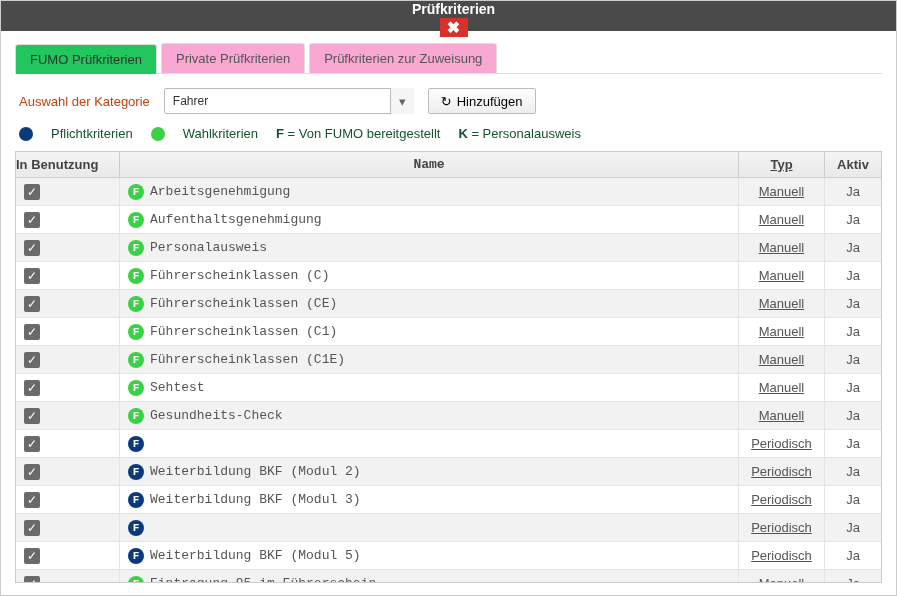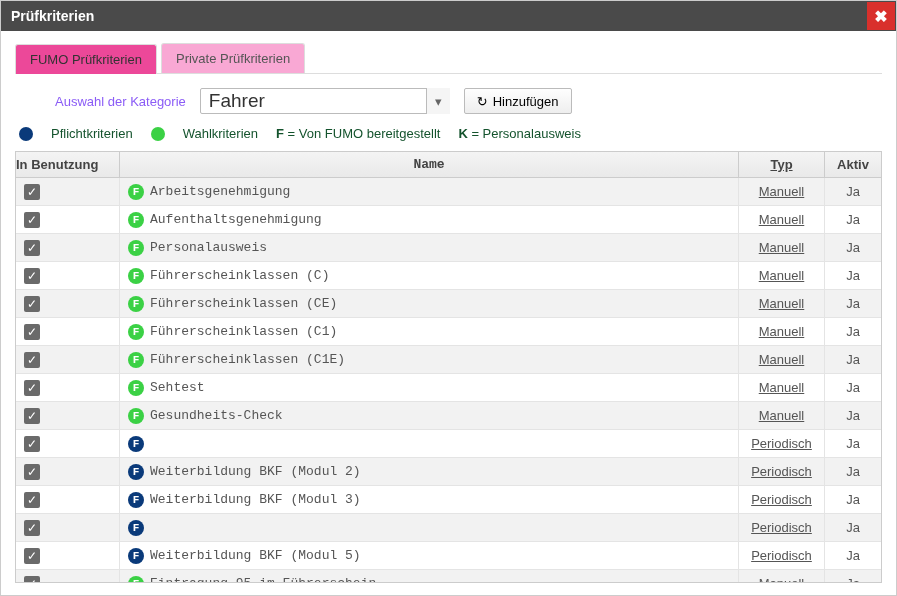--- a/index.html
+++ b/index.html
@@ -1,32 +1,32 @@
 <!DOCTYPE html>
 <html><head>
 <meta charset="utf-8">
 <style>
 * { box-sizing: border-box; margin: 0; padding: 0; }
 body { font-family: Arial, Helvetica, sans-serif; font-size: 13px; background: #fff; color: #333; }
 
 .frame { width: 897px; height: 596px; position: relative; background: #fff; border: 1px solid #ccc; box-shadow: 0 2px 6px rgba(0,0,0,0.3); }
 
-.titlebar { background: #4a4a4a; color: #fff; height: 30px; display: flex; align-items: center; justify-content: space-between; padding: 0 0 0 10px; font-weight: bold; font-size: 14px; }
+.titlebar { background: #4a4a4a; color: #fff; height: 30px; display: flex; align-items: center; justify-content: space-between; padding: 0 0 0 10px; font-weight: bold; font-size: 14px; flex-direction: column; }
 .close-btn { width: 28px; height: 28px; background: #d9302c; color: #fff; display: flex; align-items: center; justify-content: center; cursor: pointer; font-size: 16px; font-weight: bold; margin: 1px; }
 
 .content { padding: 12px 14px 10px 14px; height: calc(596px - 30px); overflow: hidden; }
 
 .tabs { display: flex; border-bottom: 1px solid #ddd; }
 .tab { padding: 7px 14px; background: #f9a8d4; border: 1px solid #ddd; border-bottom: none; margin-right: 4px; cursor: pointer; color: #555; font-size: 13px; border-radius: 3px 3px 0 0; }
-.tab.active { background: #ec4899; color: #333; position: relative; top: 1px; }
+.tab.active { background: #22c55e; color: #333; position: relative; top: 1px; }
 
 .controls-row { display: flex; align-items: center; gap: 14px; padding: 14px 4px 12px 4px; }
-.controls-row label { color: #8b5cf6; margin-left: 36px; }
+.controls-row label { color: #c2410c; }
 .select-wrap { position: relative; width: 250px; }
-.select-field { width: 100%; height: 26px; border: 1px solid #bbb; padding: 0 24px 0 8px; background: #fff; font-size: 19px; color: #333; cursor: pointer; text-align: left; border-radius: 2px; }
+.select-field { width: 100%; height: 26px; border: 1px solid #bbb; padding: 0 24px 0 8px; background: #fff; font-size: 12px; color: #333; cursor: pointer; text-align: left; border-radius: 2px; }
 .select-caret { position: absolute; right: 0; top: 0; width: 24px; height: 26px; border-left: 1px solid #bbb; display: flex; align-items: center; justify-content: center; color: #666; pointer-events: none; background: #f5f5f5; }
 .add-btn { height: 26px; padding: 0 12px; border: 1px solid #bbb; background: linear-gradient(#fefefe,#eee); cursor: pointer; font-size: 13px; display: inline-flex; align-items: center; gap: 5px; border-radius: 2px; }
 
 .legend { display: flex; align-items: center; gap: 18px; padding: 0 4px 10px 4px; color: #14532d; font-size: 13px; }
 .dot { width: 14px; height: 14px; border-radius: 50%; display: inline-block; }
 .dot-navy { background: #0a3a7a; }
 .dot-green { background: #3bd145; }
 .legend b { font-weight: bold; }
 
 .grid-wrap { border: 1px solid #ccc; height: 432px; display: flex; flex-direction: column; }
@@ -65,20 +65,21 @@
     <div class="close-btn">
       <span>✖</span>
     </div>
   </div>
 
   <div class="content">
 
     <div class="tabs" id="tabs">
         <div class="tab active">FUMO Prüfkriterien</div>
         <div class="tab">Private Prüfkriterien</div>
+        <div class="tab">Prüfkriterien zur Zuweisung</div>
       </div>
 
     <div class="controls-row">
       <label>Auswahl der Kategorie</label>
       <div class="select-wrap">
         <button class="select-field">Fahrer</button>
         <span class="select-caret">▾</span>
       </div>
       <button class="add-btn">
         <span>↻</span>

